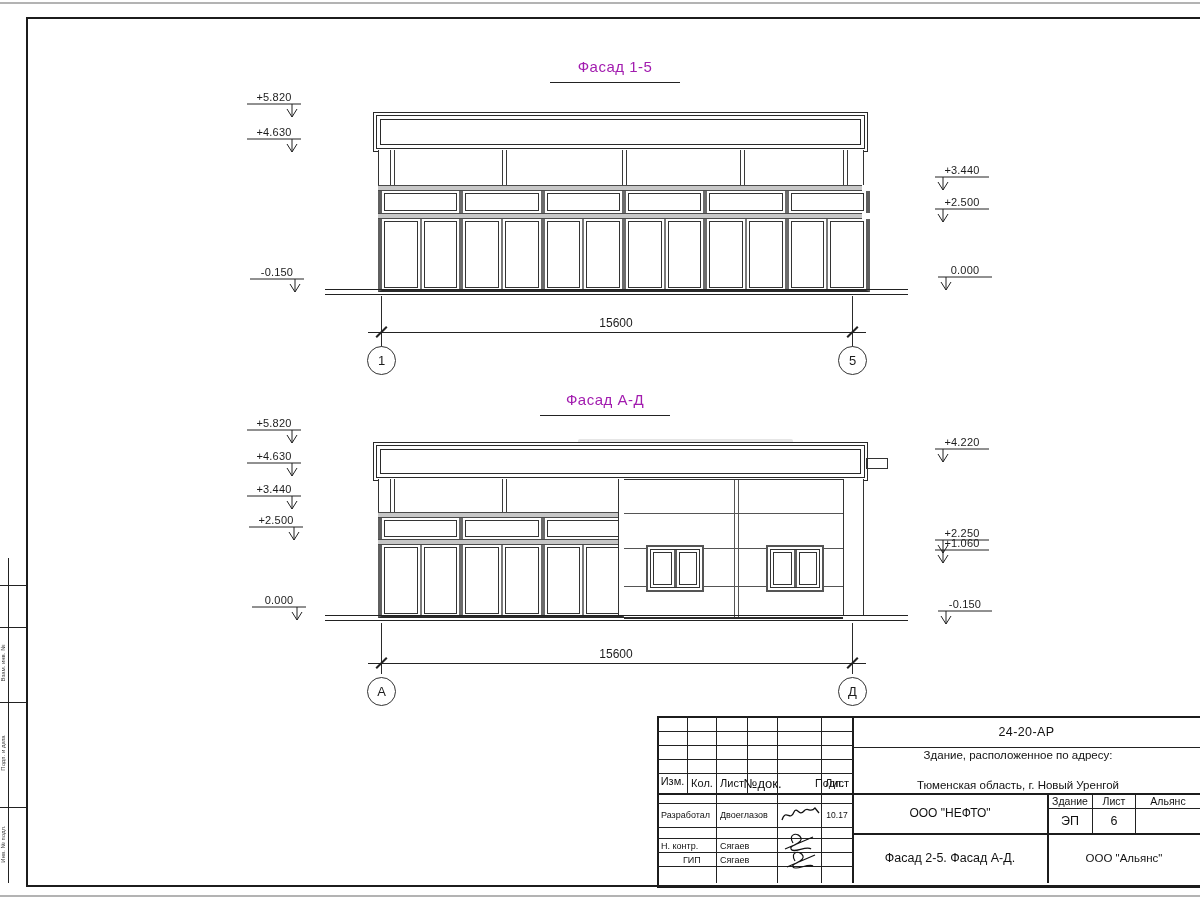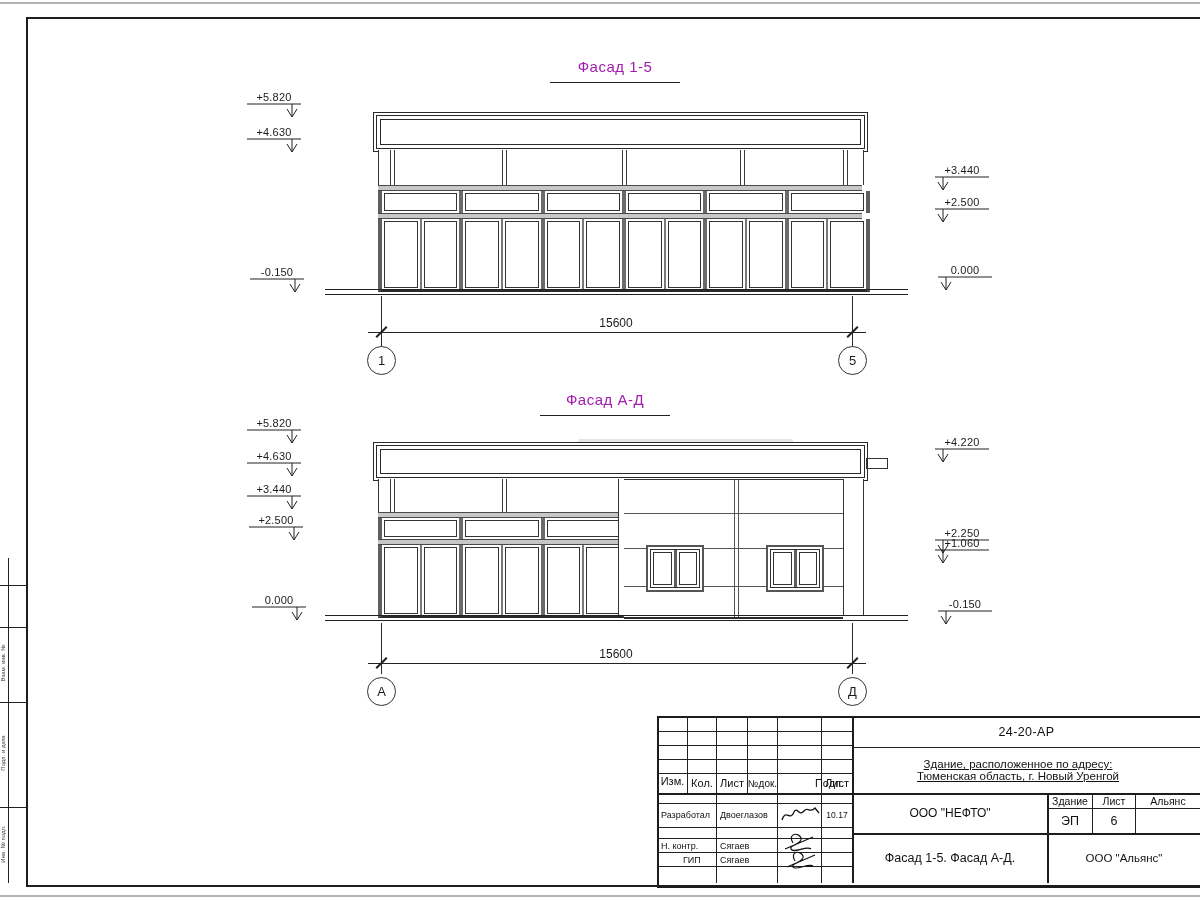--- a/index.html
+++ b/index.html
@@ -407,48 +407,48 @@
     <div class="hline" style="left:657px;top:852px;width:196px;"></div>
     <div class="hline" style="left:657px;top:866px;width:196px;"></div>
 
     <div class="hline" style="left:852px;top:747px;width:348px;"></div>
     <div class="hline" style="left:1047px;top:808px;width:153px;"></div>
     <div class="hline2" style="left:852px;top:833px;width:348px;"></div>
 
     <div class="tb" style="left:658px;top:772px;width:29px;height:18px;font-size:11px;">Изм.</div>
     <div class="tb" style="left:688px;top:774px;width:28px;height:18px;font-size:11px;">Кол.</div>
     <div class="tb" style="left:717px;top:774px;width:30px;height:18px;font-size:11px;">Лист</div>
-    <div class="tb" style="left:748px;top:774px;width:29px;height:18px;font-size:10px;">№док.</div>
+    <div class="tb" style="left:748px;top:774px;width:29px;height:18px;font-size:13px;">№док.</div>
     <div class="tb" style="left:808px;top:774px;width:43px;height:18px;font-size:11px;">Подп.</div>
     <div class="tb" style="left:822px;top:774px;width:30px;height:18px;font-size:11px;">Лист</div>
 
     <div class="tb left" style="left:661px;top:805px;width:55px;height:20px;font-size:9px;">Разработал</div>
     <div class="tb left" style="left:720px;top:805px;width:57px;height:20px;font-size:9px;">Двоеглазов</div>
     <div class="tb" style="left:822px;top:807px;width:30px;height:16px;font-size:8.5px;">10.17</div>
     <div class="tb left" style="left:661px;top:839px;width:55px;height:13px;font-size:9px;">Н. контр.</div>
     <div class="tb left" style="left:720px;top:839px;width:57px;height:13px;font-size:9px;">Сягаев</div>
     <div class="tb left" style="left:683px;top:853px;width:55px;height:13px;font-size:9px;">ГИП</div>
     <div class="tb left" style="left:720px;top:853px;width:57px;height:13px;font-size:9px;">Сягаев</div>
 
     <svg class="sig" style="left:779px;top:800px;" width="42" height="26" viewBox="0 0 42 26">
       <path d="M3,20 C7,8 11,22 15,12 C18,6 20,17 25,11 C29,6 31,14 36,8 L40,13" fill="none" stroke="#111" stroke-width="1.3"></path>
     </svg>
     <svg class="sig" style="left:779px;top:831px;" width="42" height="40" viewBox="0 0 42 40">
       <path d="M14,12 C8,2 20,1 22,7 C24,13 10,14 12,18 C14,23 28,14 32,18 M6,18 L34,6" fill="none" stroke="#111" stroke-width="1.2"></path>
       <path d="M16,30 C10,20 22,19 24,25 C26,31 12,32 14,36 C16,40 30,32 34,35 M8,36 L36,24" fill="none" stroke="#111" stroke-width="1.2"></path>
     </svg>
 
     <div class="tb" style="left:853px;top:717px;width:347px;height:29px;font-size:12.5px;letter-spacing:.4px;">24-20-АР</div>
-    <div class="abs" style="left:853px;top:749px;width:330px;height:42px;display:flex;flex-direction:column;align-items:center;justify-content:center;font-size:11.5px;color:#111;text-decoration:underline;">
+    <div class="abs" style="left:853px;top:749px;width:330px;height:42px;display:flex;flex-direction:column;align-items:center;justify-content:space-between;font-size:11.5px;color:#111;">
       <div>Здание, расположенное по адресу:</div>
       <div>Тюменская область, г. Новый Уренгой</div>
     </div>
     <div class="tb" style="left:853px;top:794px;width:194px;height:38px;font-size:12px;">ООО "НЕФТО"</div>
     <div class="tb" style="left:1048px;top:794px;width:44px;height:13px;font-size:10.5px;">Здание</div>
     <div class="tb" style="left:1093px;top:794px;width:42px;height:13px;font-size:10.5px;">Лист</div>
     <div class="tb" style="left:1136px;top:794px;width:64px;height:13px;font-size:10.5px;">Альянс</div>
     <div class="tb" style="left:1048px;top:809px;width:44px;height:23px;font-size:12.5px;">ЭП</div>
     <div class="tb" style="left:1093px;top:809px;width:42px;height:23px;font-size:12.5px;">6</div>
-    <div class="tb" style="left:853px;top:834px;width:194px;height:48px;font-size:12.5px;">Фасад 1-5. Фасад А-Д.</div>
+    <div class="tb" style="left:853px;top:834px;width:194px;height:48px;font-size:12.5px;">Фасад 2-5. Фасад А-Д.</div>
     <div class="tb" style="left:1048px;top:834px;width:152px;height:48px;font-size:11.5px;">ООО "Альянс"</div>
   </div>
 
 </div>
 
 </body></html>

